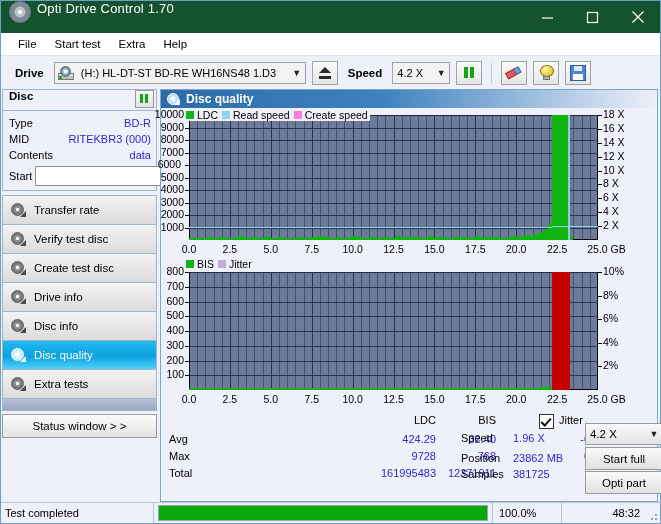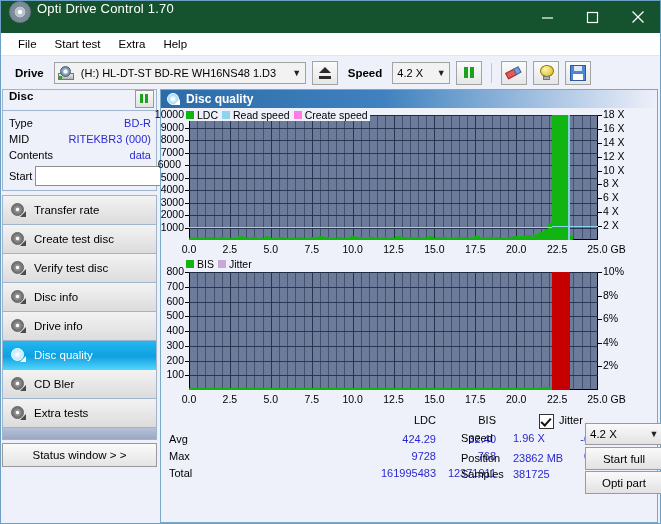--- a/index.html
+++ b/index.html
@@ -290,56 +290,49 @@
               <span class="d"></span>
               <span class="t"></span>
             </span>
           <span>Transfer rate</span>
         </div>
         <div class="nav-item">
           <span class="nav-ico">
               <span class="d"></span>
               <span class="t"></span>
             </span>
-          <span>Create test disc</span>
+          <span>Verify test disc</span>
         </div>
         <div class="nav-item">
           <span class="nav-ico">
               <span class="d"></span>
               <span class="t"></span>
             </span>
-          <span>Verify test disc</span>
+          <span>Create test disc</span>
+        </div>
+        <div class="nav-item">
+          <span class="nav-ico">
+              <span class="d"></span>
+              <span class="t"></span>
+            </span>
+          <span>Drive info</span>
         </div>
         <div class="nav-item">
           <span class="nav-ico">
               <span class="d"></span>
               <span class="t"></span>
             </span>
           <span>Disc info</span>
         </div>
-        <div class="nav-item">
-          <span class="nav-ico">
-              <span class="d"></span>
-              <span class="t"></span>
-            </span>
-          <span>Drive info</span>
-        </div>
         <div class="nav-item sel">
           <span class="nav-ico">
               <span class="d"></span>
               <span class="t"></span>
             </span>
           <span>Disc quality</span>
-        </div>
-        <div class="nav-item">
-          <span class="nav-ico">
-              <span class="d"></span>
-              <span class="t"></span>
-            </span>
-          <span>CD Bler</span>
         </div>
         <div class="nav-item">
           <span class="nav-ico">
               <span class="d"></span>
               <span class="t"></span>
             </span>
           <span>Extra tests</span>
         </div>
         <div class="nav-spacer"></div>
       </div>
@@ -737,13 +730,28 @@
         <div class="act-btn" style="left:424px;top:37px;width:76px;height:21px">
           <span>Start full</span>
         </div>
         <div class="act-btn" style="left:424px;top:61px;width:76px;height:21px">
           <span>Opti part</span>
         </div>
       </div>
     </div>
   </div>
 
+  <div class="statusbar">
+    <div class="sb-text">Test completed</div>
+    <div class="sb-prog">
+      <div class="prog-track">
+        <div class="prog-fill" id="prog-fill" style="width: 100%;"></div>
+      </div>
+    </div>
+    <div class="sb-pct">100.0%</div>
+    <div class="sb-time">48:32</div>
+    <div class="grip">
+      <i style="right:3px;bottom:3px"></i>
+        <i style="right:7px;bottom:3px"></i>
+        <i style="right:3px;bottom:7px"></i>
+    </div>
+  </div>
 </div>
 
 </body></html>

